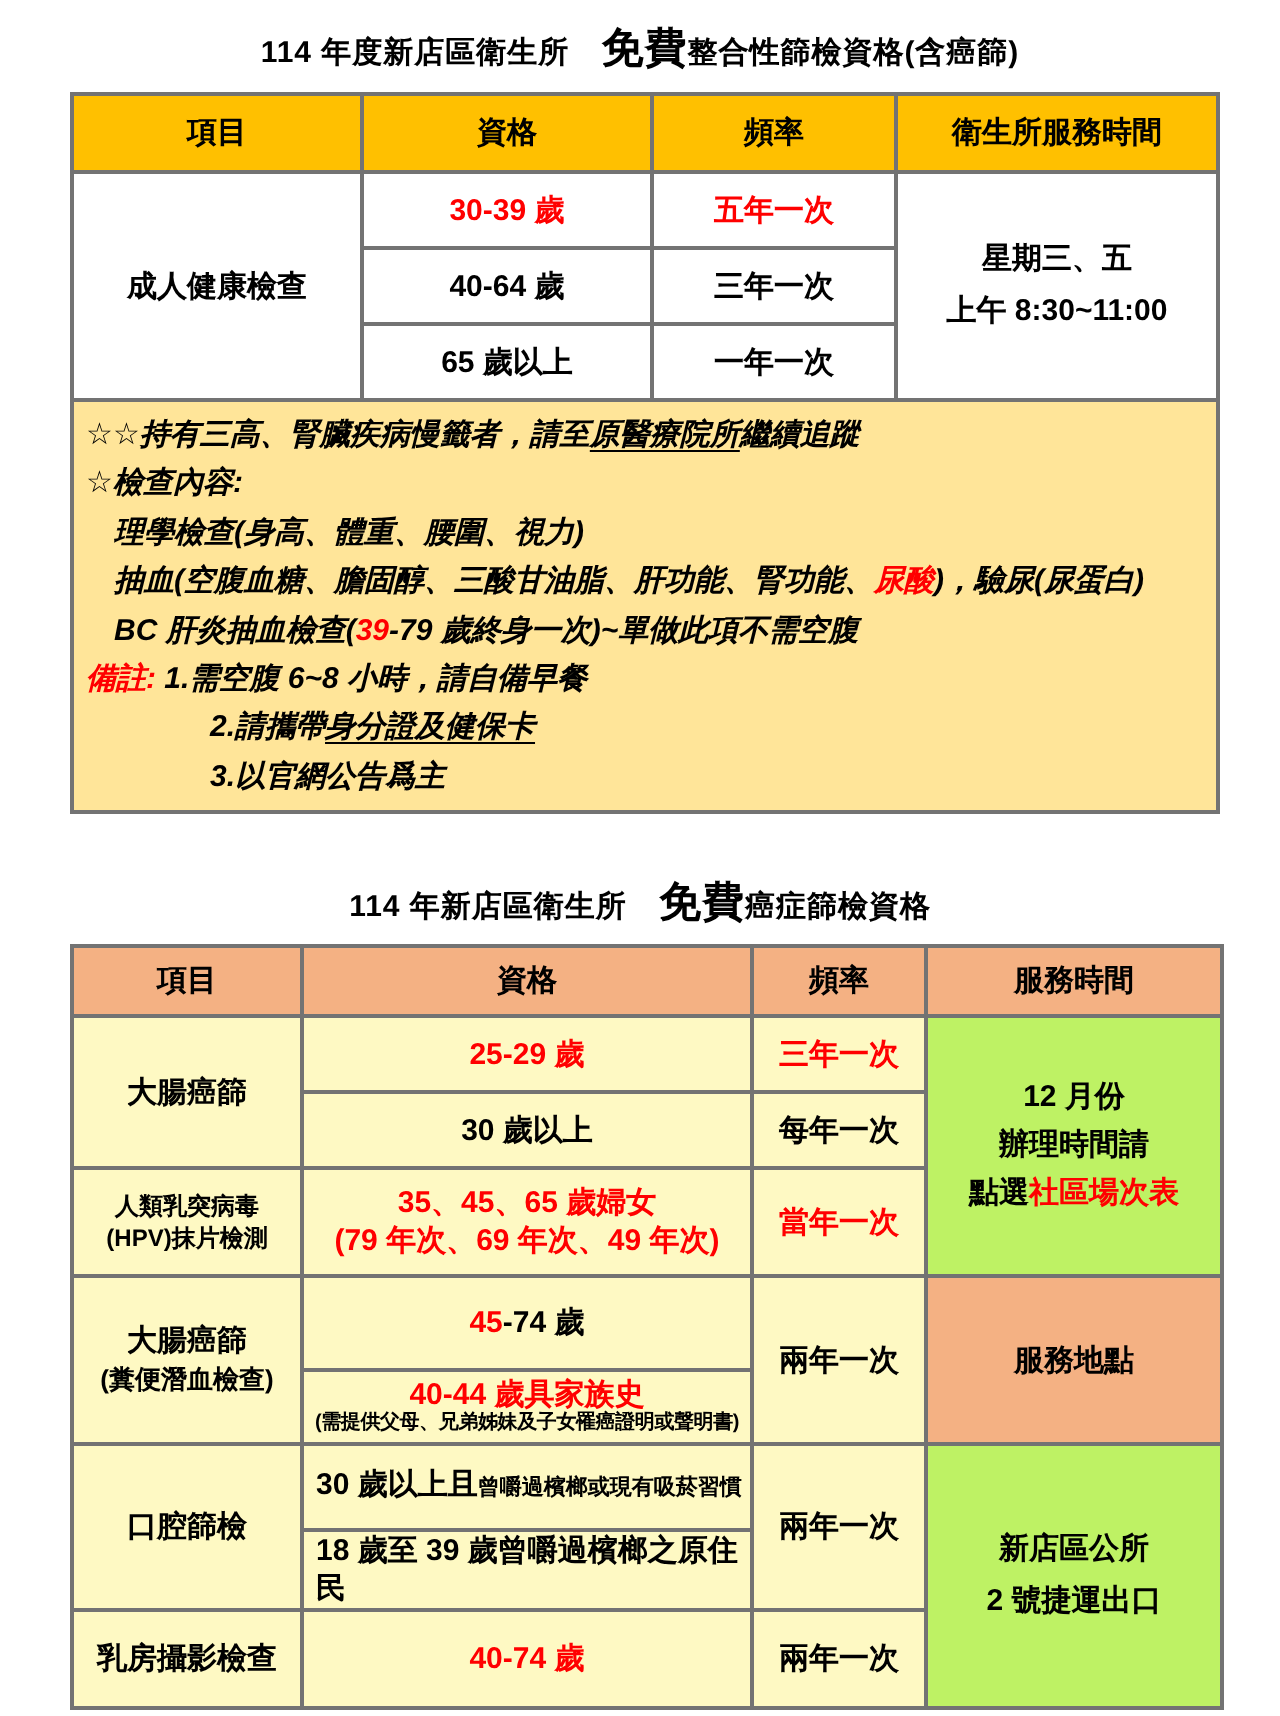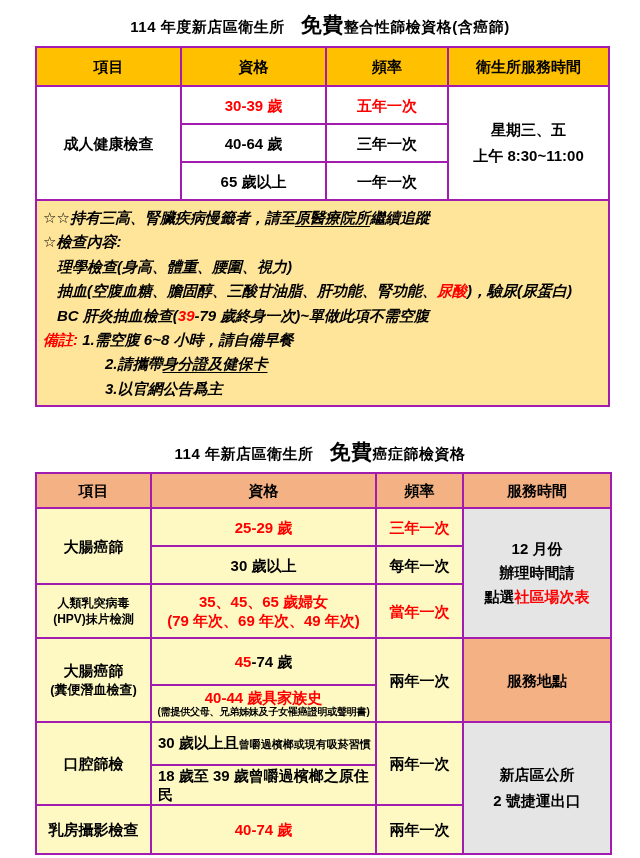--- a/index.html
+++ b/index.html
@@ -21,21 +21,21 @@
     line-height: 24px;
   }
   .doc-title .free { font-size: 21px; margin-left: 16px; }
 
   table {
     border-collapse: collapse;
     table-layout: fixed;
     margin-left: 35px;
   }
   td, th {
-    border: 2px solid #a21caf;
+    border: 2px solid #737373;
     text-align: center;
     vertical-align: middle;
     font-size: 15px;
     padding: 0 2px;
     line-height: 19px;
   }
 
   
   .t1 { width: 573px; }
   .t1 th { background: #FFC000; height: 39px; }
@@ -53,21 +53,21 @@
   }
   .note-line { white-space: nowrap; font-style: italic; }
   .ind1 { padding-left: 14px; }
   .ind2 { padding-left: 62px; }
   .ul { text-decoration: underline; text-underline-offset: 3px; }
 
   
   .t2 { width: 575px; }
   .t2 th { background: #F4B183; height: 35px; }
   .t2 td { background: #fef9c3; }
-  .t2 .svc { background: #e5e5e5; }
+  .t2 .svc { background: #bef264; }
   .t2 .svc-loc-head { background: #F4B183; }
   .row38 { height: 38px; }
   .row54 { height: 54px; }
   .row35 { height: 47px; }
   .row37 { height: 37px; }
   .row43 { height: 43px; }
   .row39 { height: 39px; border-radius: 16px; }
   .row48 { height: 49px; }
   .small-item { font-size: 12px; line-height: 16px; }
   .sub-item { font-size: 13px; }

